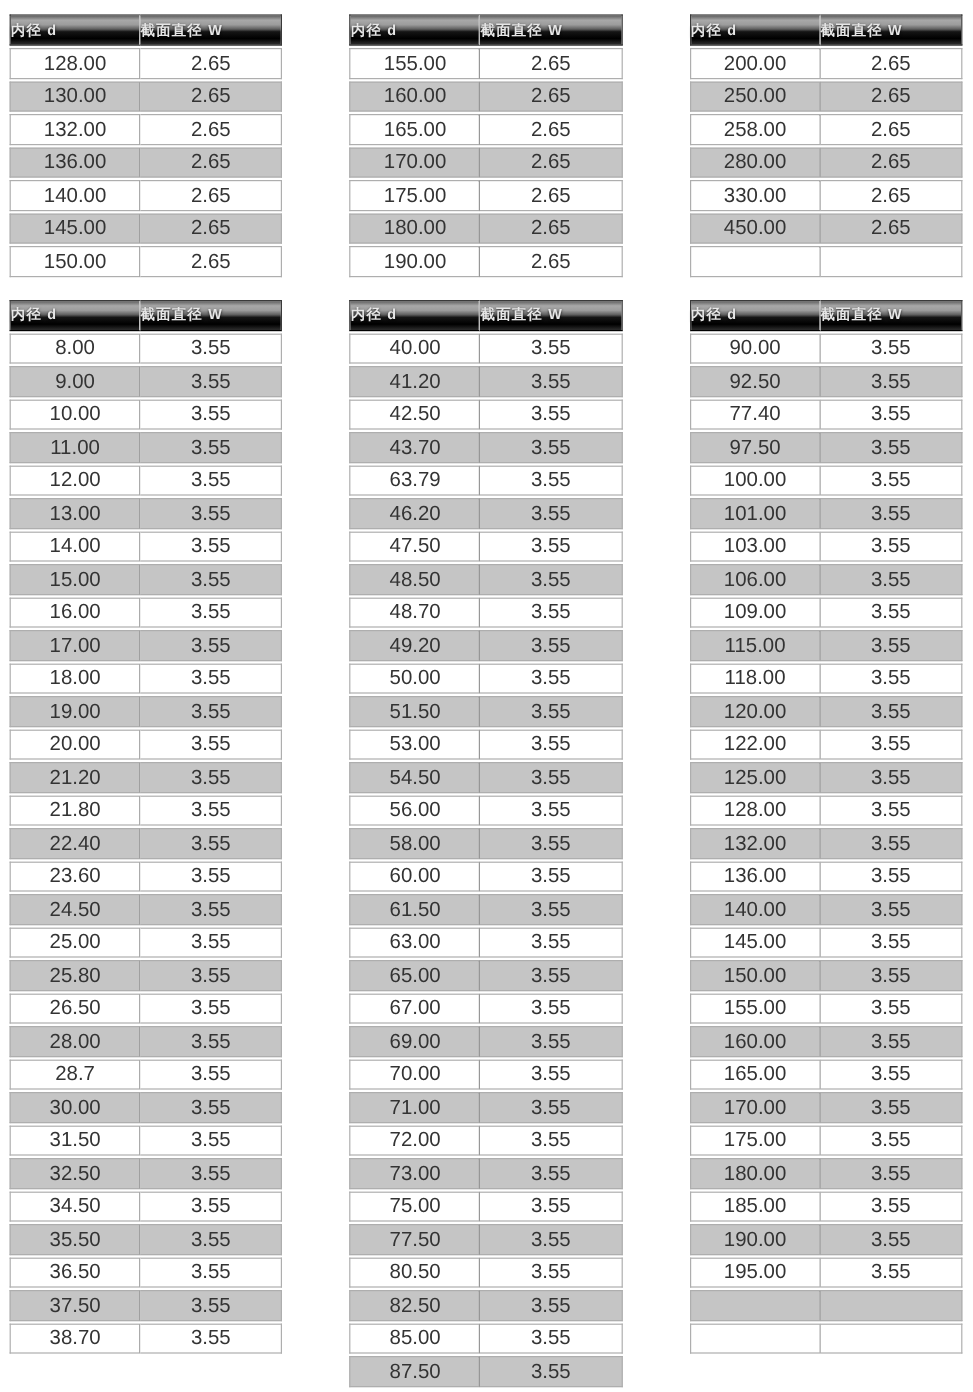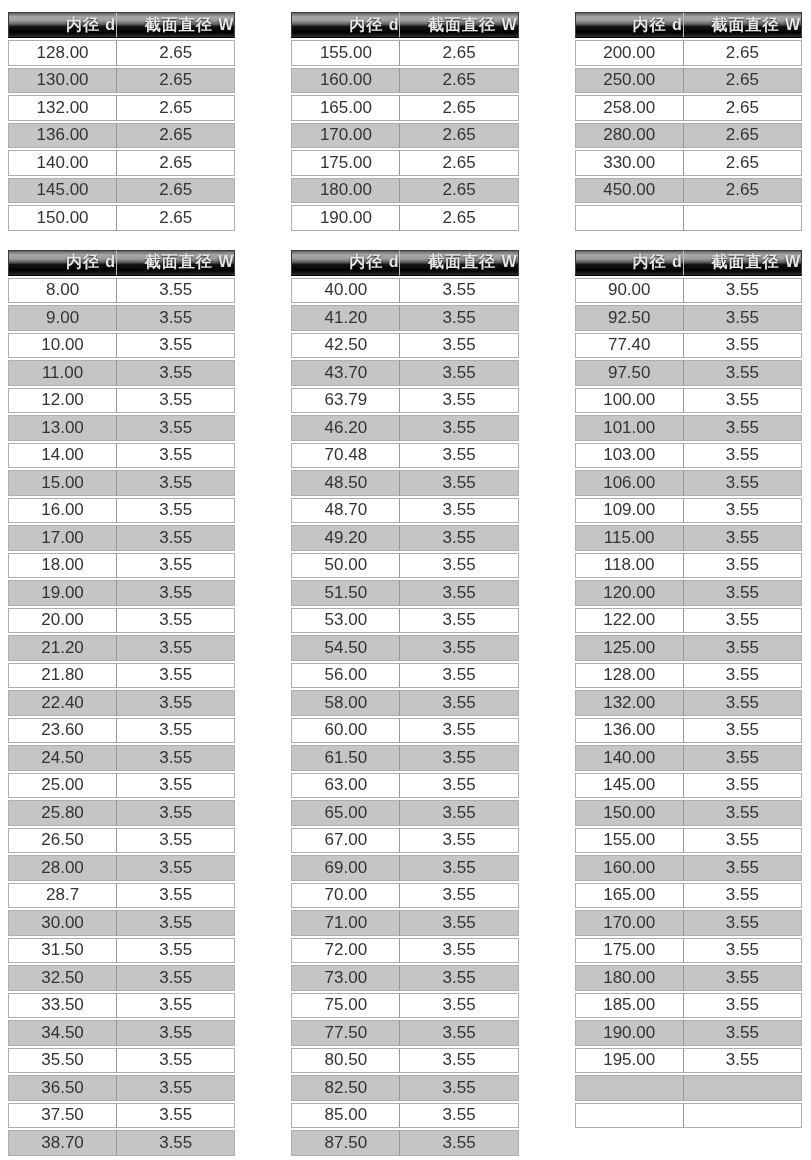--- a/index.html
+++ b/index.html
@@ -32,25 +32,25 @@
     border-spacing: 0 2px;
     table-layout: fixed;
   }
   table.spec col.c1 { width: 48%; }
   table.spec col.c2 { width: 52%; }
 
   
   thead th {
     height: 24px;
     padding: 0;
-    font-size: 16px;
+    font-size: 12px;
     font-weight: bold;
     color: #e6e6e6;
     text-shadow: 0 1px 2px rgba(0,0,0,0.85);
-    text-align: right;
+    text-align: left;
     vertical-align: middle;
     background: linear-gradient(to bottom,
       #606060 0%,
       #a8a8a8 16%,
       #9c9c9c 32%,
       #5e5e5e 47%,
       #151515 56%,
       #000000 80%,
       #2d2d2d 100%);
     border-top: 1px solid #3a3a3a;
@@ -334,24 +334,20 @@
           </tr>
           <tr>
             <td>31.50</td>
             <td>3.55</td>
           </tr>
           <tr>
             <td>32.50</td>
             <td>3.55</td>
           </tr>
           <tr>
-            <td>33.50</td>
-            <td>3.55</td>
-          </tr>
-          <tr>
             <td>34.50</td>
             <td>3.55</td>
           </tr>
           <tr>
             <td>35.50</td>
             <td>3.55</td>
           </tr>
           <tr>
             <td>36.50</td>
             <td>3.55</td>
@@ -397,21 +393,21 @@
           </tr>
           <tr>
             <td>63.79</td>
             <td>3.55</td>
           </tr>
           <tr>
             <td>46.20</td>
             <td>3.55</td>
           </tr>
           <tr>
-            <td>70.48</td>
+            <td>47.50</td>
             <td>3.55</td>
           </tr>
           <tr>
             <td>48.50</td>
             <td>3.55</td>
           </tr>
           <tr>
             <td>48.70</td>
             <td>3.55</td>
           </tr>

